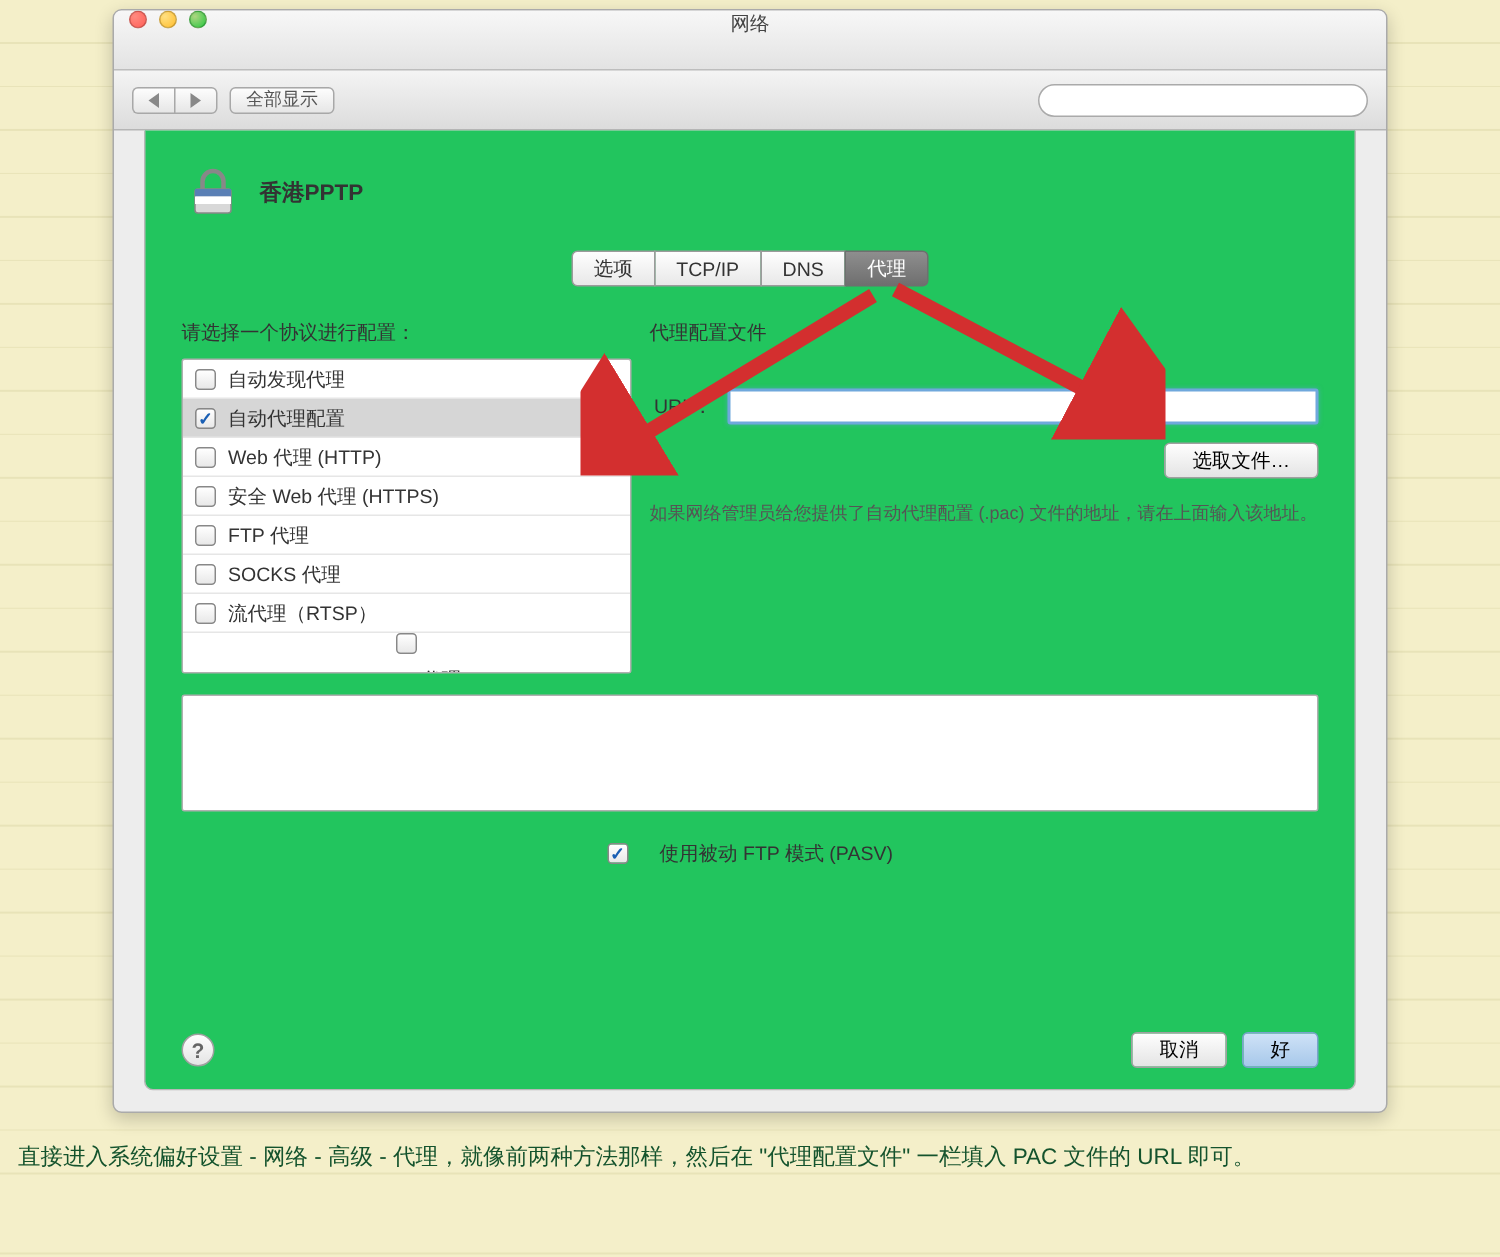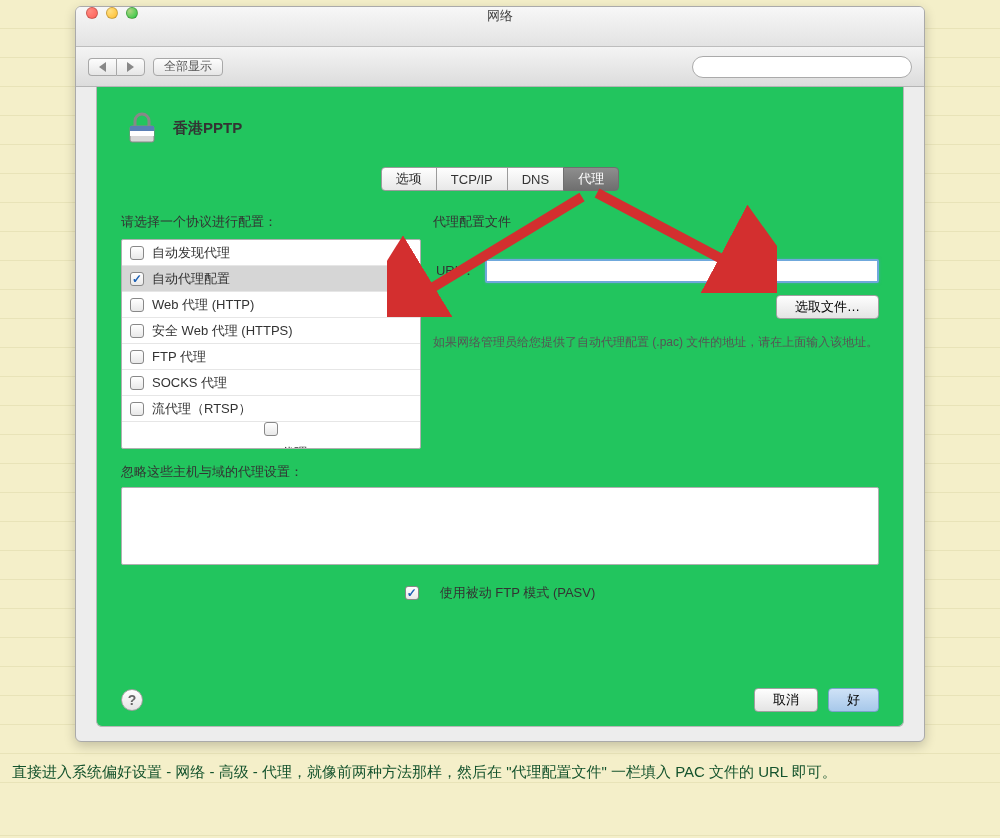--- a/index.html
+++ b/index.html
@@ -356,21 +356,20 @@
           <span class="url-label">URL：</span>
           <input class="url-input" type="text" value="" style="">
         </div>
         <div class="choose-file-row">
           <button class="mac-btn">选取文件…</button>
         </div>
         <div class="help-text">如果网络管理员给您提供了自动代理配置 (.pac) 文件的地址，请在上面输入该地址。</div>
       </div>
     </div>
 
-    <div class="exclude-label">忽略这些主机与域的代理设置：</div>
     <textarea class="exclude-box" style=""></textarea>
 
     <div class="pasv-row">
       <span class="chk checked"></span>
       <span>使用被动 FTP 模式 (PASV)</span>
     </div>
 
     <div class="bottom-row">
       <div class="help-btn">?</div>
       <div class="btn-row">

